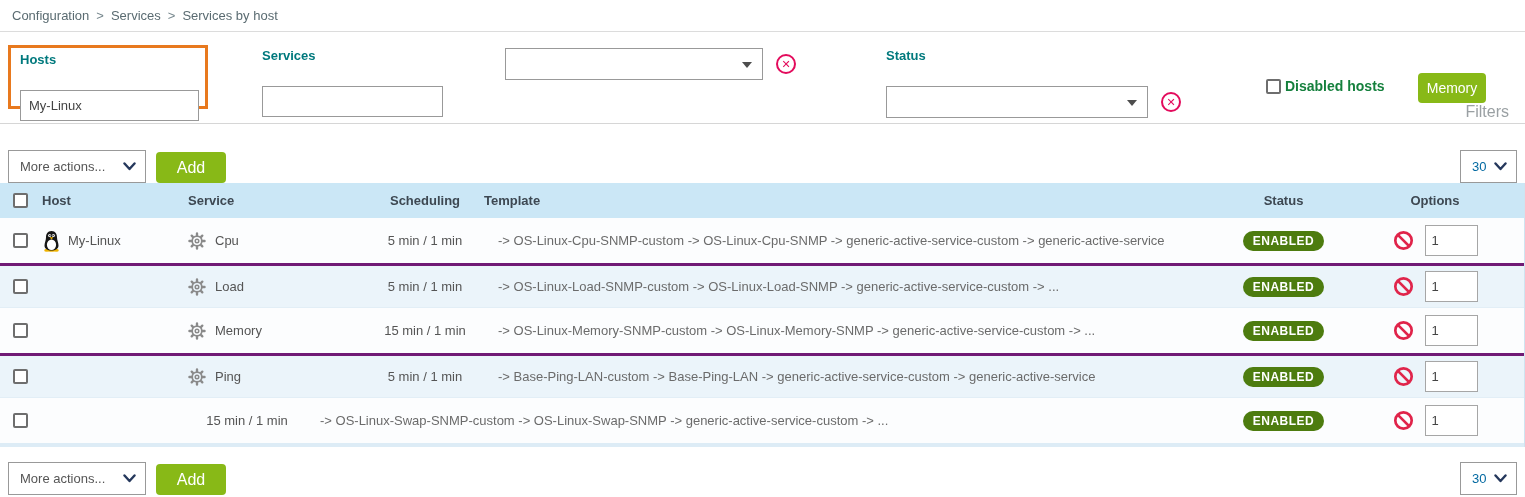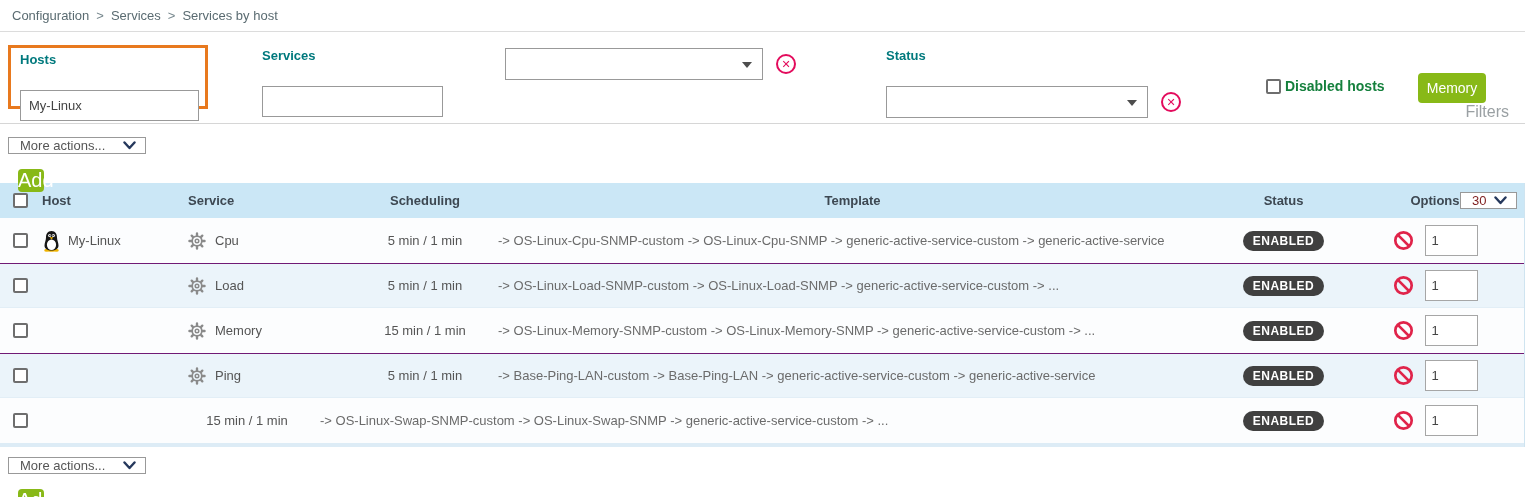--- a/index.html
+++ b/index.html
@@ -21,43 +21,43 @@
   .clear-x { width:20px; height:20px; border:2px solid #e30b5c; border-radius:50%; color:#e30b5c; font-size:11px; font-weight:bold; display:flex; align-items:center; justify-content:center; cursor:pointer; line-height:1; }
   .hosts-box { left:8px; top:13px; width:200px; height:64px; border:3px solid #e8791e; padding:4px 0 0 9px; }
   .checkbox { width:15px; height:15px; border:2px solid #6e6e6e; border-radius:2px; background:#fff; display:inline-block; cursor:pointer; flex:0 0 15px; }
   .disabled-wrap { left:1266px; top:46px; display:flex; align-items:center; gap:4px; }
   .disabled-wrap .dlabel { color:#15803d; font-weight:bold; font-size:14px; }
   .btn { background:#88b917; color:#fff; border:none; border-radius:4px; cursor:pointer; font-family:inherit; }
   .search-btn { position:absolute; left:1418px; top:41px; width:68px; height:30px; font-size:14px; }
   .filters-cap { position:absolute; right:16px; top:71px; color:#9aa0a3; font-size:16px; }
 
   
-  .toolbar { display:flex; align-items:flex-start; padding:13px 8px 0; height:59px;flex-direction:column; }
+  .toolbar { display:flex; align-items:flex-end; padding:13px 8px 0; height:59px; }
   .toolbar.bottom { padding-top:10px; height:48px; }
   .fake-select { border:1px solid #999; background:#fff; height:33px; display:flex; align-items:center; justify-content:space-between; padding:0 9px 0 11px; font-size:13px; color:#555; cursor:pointer; }
   .ms { width:138px; }
-  .ps { width:57px; margin-left:auto; color:#7f1d1d; }
+  .ps { width:57px; margin-left:auto; color:#0369a1; }
   .chev { width:13px; height:9px; flex:0 0 13px; }
-  .add-btn { margin-left:10px; width:26px; height:31px; margin-top:15px; font-size:20px; }
+  .add-btn { margin-left:10px; width:70px; height:31px; margin-top:15px; font-size:16px; }
 
   
   .table { border-right:1px solid #cfe4f0; }
   .thead { display:flex; align-items:center; background:#cbe7f6; height:35px; font-size:13px; font-weight:bold; color:#3d4852; }
   .trow { display:flex; align-items:center; height:45px; font-size:13px; color:#555; }
   .trow.odd { background:#fcfdfe; }
-  .trow.even { background:#ebf4fa; border-top:1px solid #701a75; border-bottom:1px solid #e2eef6;justify-content:flex-end; }
+  .trow.even { background:#ebf4fa; border-top:3px solid #701a75; border-bottom:1px solid #e2eef6;justify-content:flex-end; }
   .c-check { flex:0 0 40px; display:flex; padding-left:13px; }
   .c-host { flex:0 0 148px; display:flex; align-items:center; gap:7px; padding-left:2px; }
   .c-service { flex:0 0 178px; display:flex; align-items:center; gap:9px; }
   .c-sched { flex:0 0 118px; text-align:center; }
   .c-template { flex:1 1 auto; color:#6b6b6b; padding-left:14px; text-align:left; }
-  .thead .c-template { text-align:center; color:#3d4852; padding-left:0; }
+  .thead .c-template { color:#3d4852; padding-left:0; }
   .c-status { flex:0 0 125px; display:flex; justify-content:center; }
   .c-options { flex:0 0 178px; display:flex; align-items:center; justify-content:center; gap:11px; }
-  .badge { background:#404040; color:#fff; font-weight:bold; font-size:12px; letter-spacing:.5px; border-radius:10px; padding:3px 10px; cursor:pointer; }
+  .badge { background:#4d7c0f; color:#fff; font-weight:bold; font-size:12px; letter-spacing:.5px; border-radius:10px; padding:3px 10px; cursor:pointer; }
   .opt-input { width:53px; height:31px; border:1px solid #a6a6a6; font-size:13px; padding:0 6px; color:#444; outline:none; }
   .table-bottom-strip { height:4px; background:#ddecf6; }
   .svc-name, .host-name { cursor:pointer; }
 </style>
 </head>
 <body>
 
 <div class="breadcrumb">
   <span class="crumb">Configuration</span>
   <span class="sep">&gt;</span>

